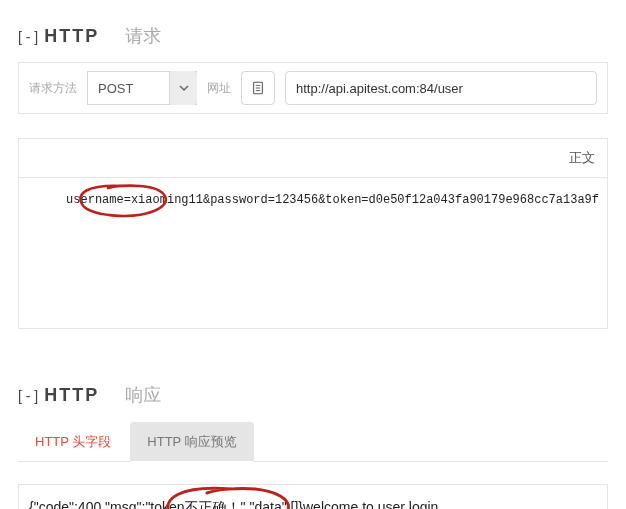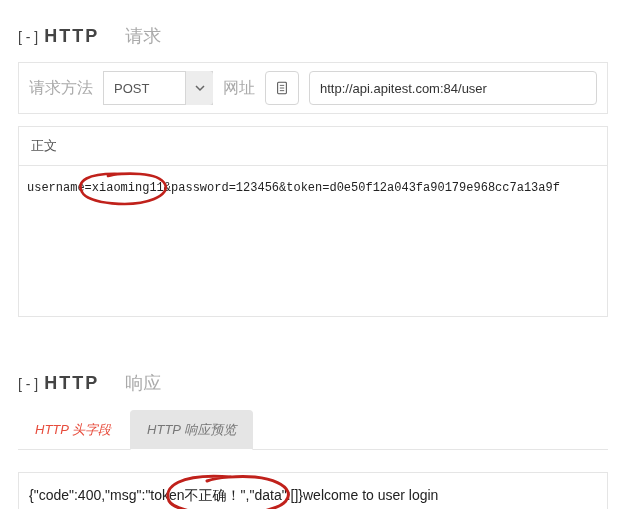--- a/index.html
+++ b/index.html
@@ -42,21 +42,21 @@
   
   .controls {
     border: 1px solid #e5e5e5;
     padding: 8px 10px;
     display: flex;
     align-items: center;
     gap: 10px;
   }
   .lbl {
     color: #aaa;
-    font-size: 16px;
+    font-size: 12px;
     white-space: nowrap;
   }
   .select-wrap {
     position: relative;
     flex: 0 0 110px;
     height: 34px;
   }
   .select-input {
     width: 100%;
     height: 100%;
@@ -104,21 +104,22 @@
     border-radius: 4px;
     padding: 4px 10px;
     font-size: 13px;
     color: #333;
     outline: none;
     min-width: 0;
   }
   
   .body-panel {
     border: 1px solid #e5e5e5;
-    margin-top: 12px;
+    margin-top: 24px;
+    text-align: right;
   }
   .body-header {
     padding: 10px 12px;
     border-bottom: 1px solid #e5e5e5;
     color: #555;
     font-size: 13px;
   }
   .body-content-wrap {
     position: relative;
     padding: 14px 8px 8px 8px;
@@ -142,21 +143,20 @@
   }
   .tab {
     padding: 10px 16px;
     font-size: 13px;
     color: #e74c3c;
     cursor: pointer;
     position: relative;
     top: 1px;
     border: 1px solid transparent;
     border-bottom: none;
-    font-style: italic;
   }
   .tab.active {
     color: #777;
     background: #e5e5e5;
     border: 1px solid #e5e5e5;
     border-bottom: 1px solid #fff;
     border-radius: 4px 4px 0 0;
   }
   .resp-box {
     border: 1px solid #e5e5e5;

